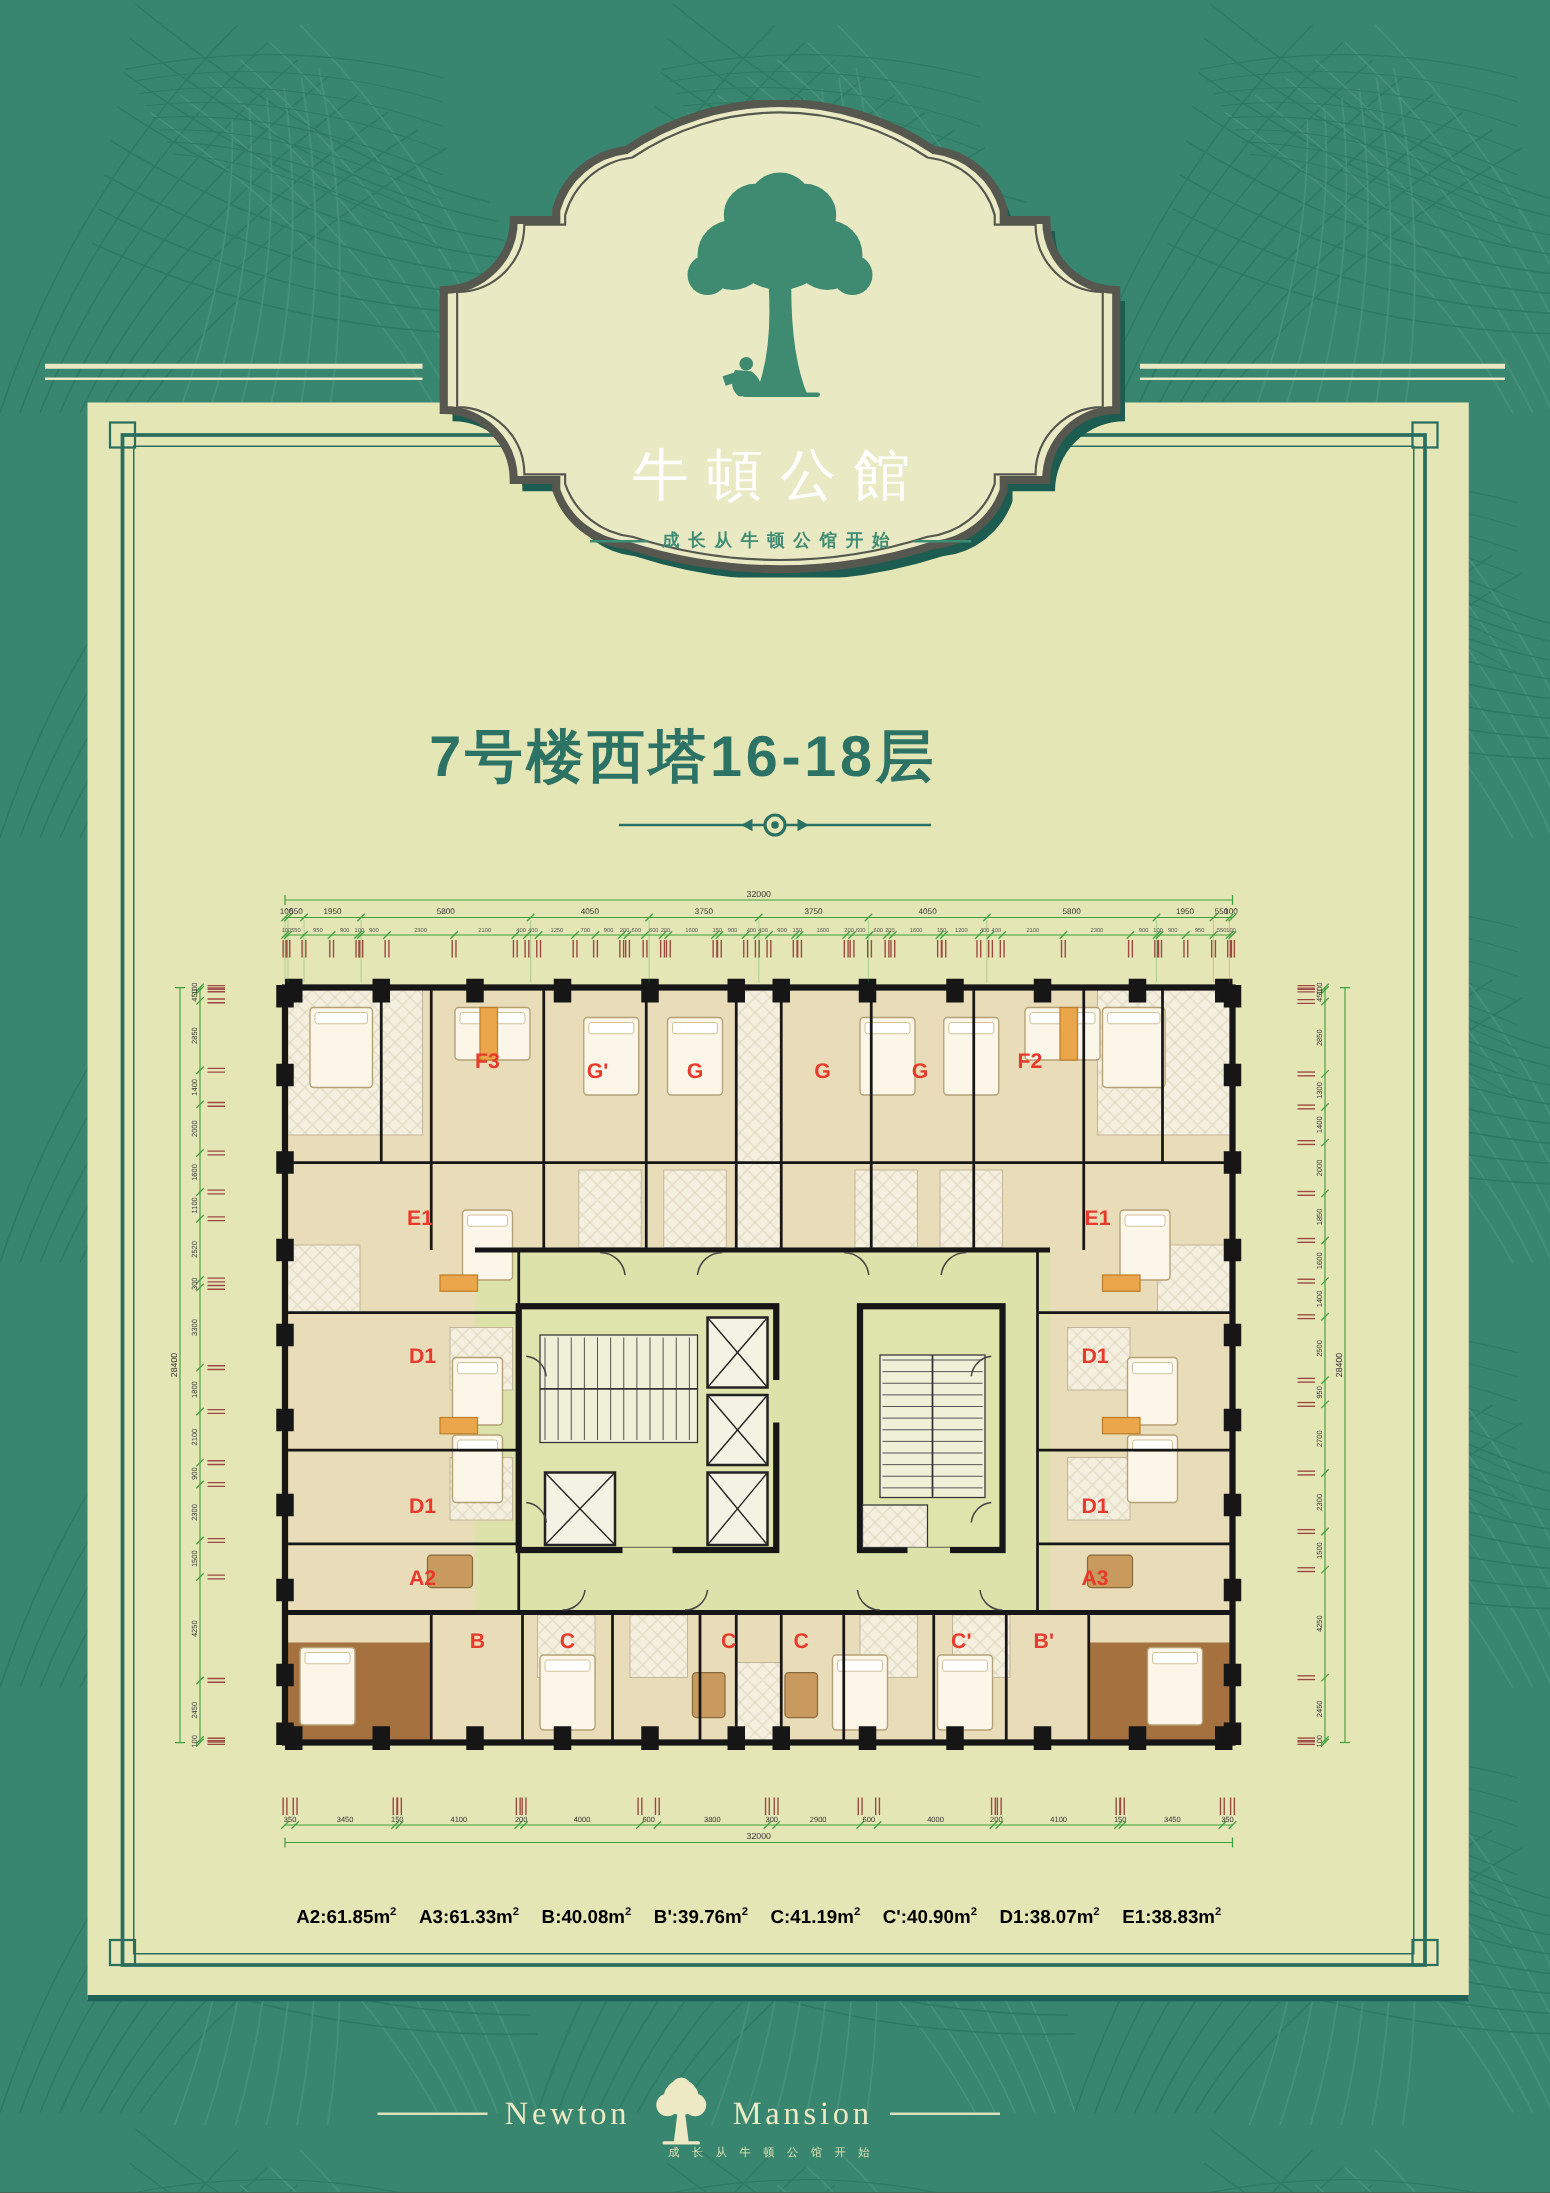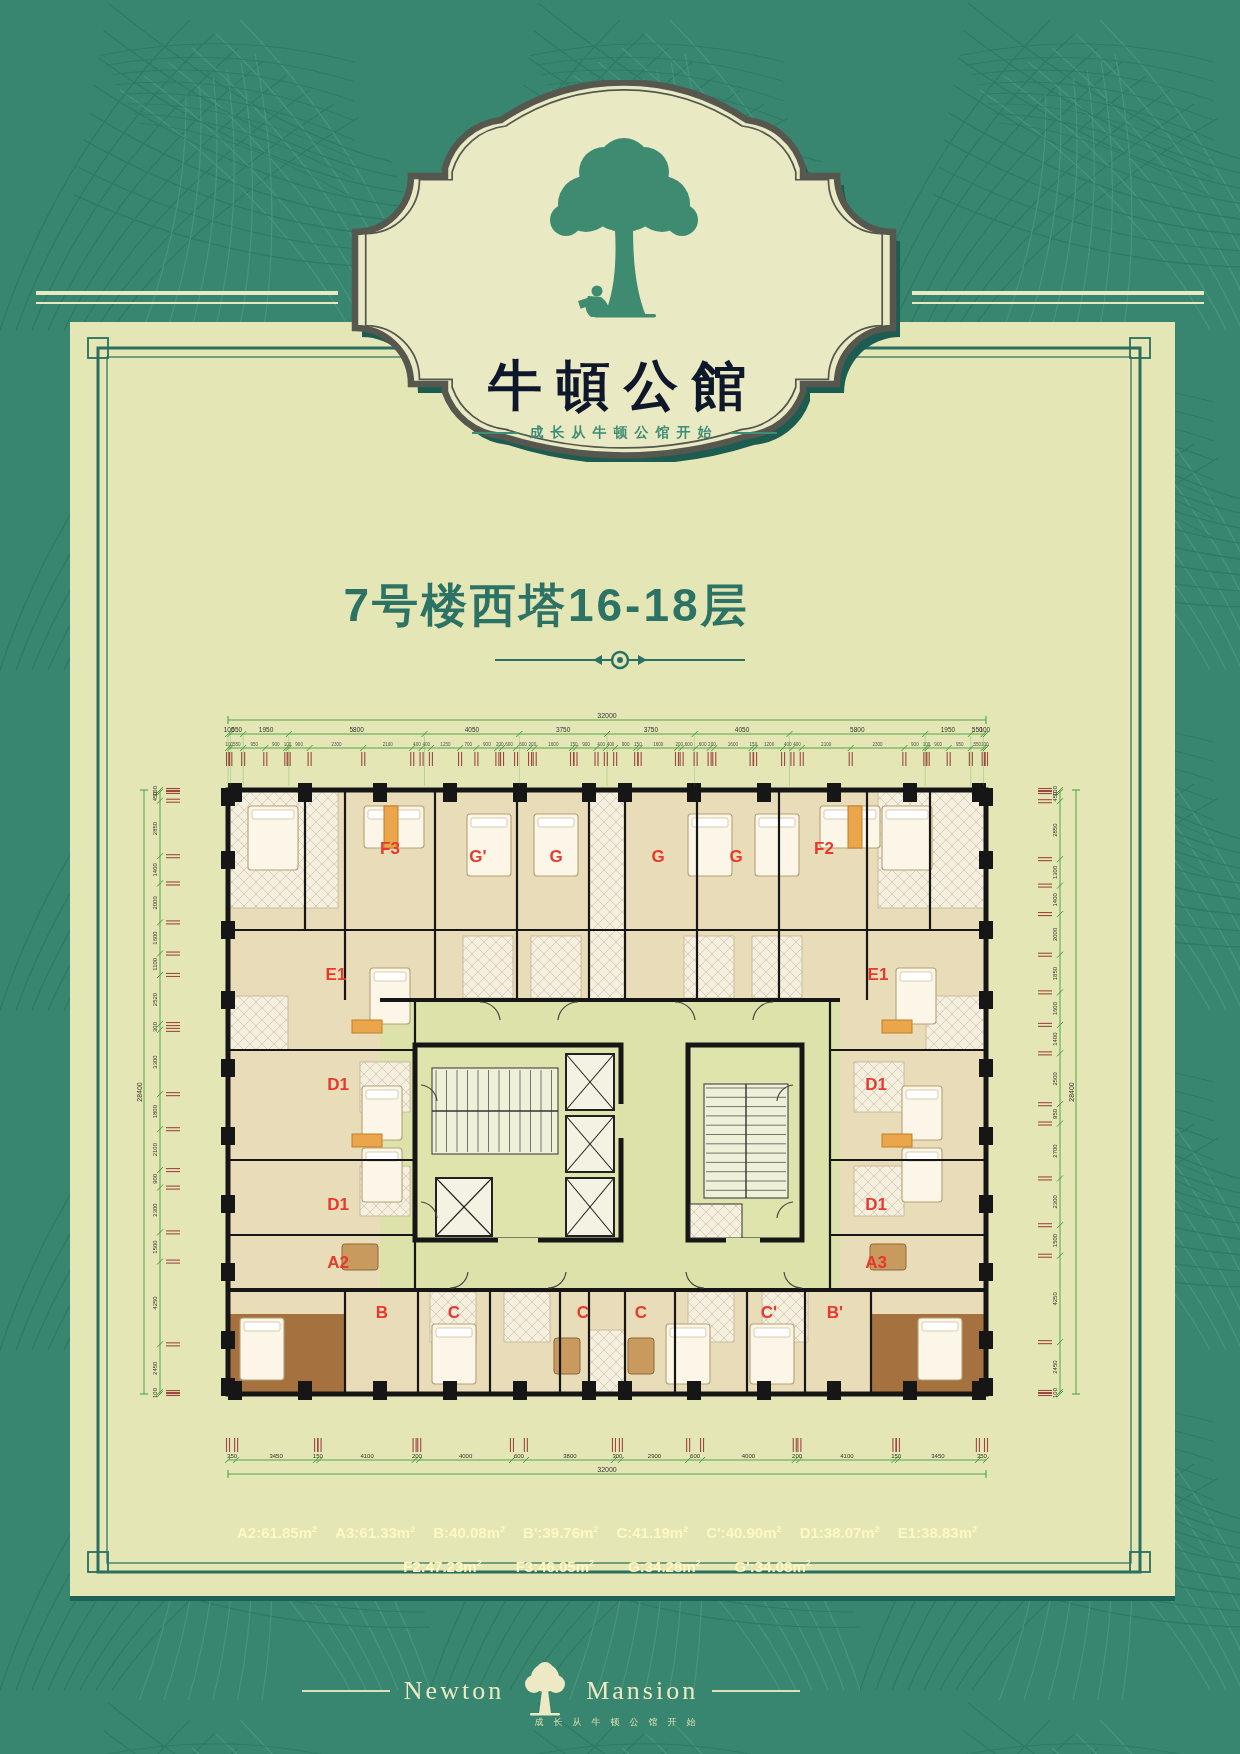--- a/index.html
+++ b/index.html
@@ -6,30 +6,30 @@
   .page{position:relative;width:1240px;height:1754px;margin:0 auto;overflow:hidden;
         background:#38866f;font-family:"Liberation Sans","DejaVu Sans",sans-serif;}
   .page *{box-sizing:border-box;}
   .bg-svg{position:absolute;left:0;top:0;}
   .frame-line{position:absolute;background:#e8e9c2;}
   .panel{position:absolute;left:70px;top:322px;width:1105px;height:1278px;background:#e5e6b5;}
   .panel-border{position:absolute;left:0;top:0;}
   .panel-rule{position:absolute;left:70px;top:1596px;width:1105px;height:5px;background:#1e6156;}
   .badge-wrap{position:absolute;left:333px;top:80px;width:582px;height:382px;}
   .brand{position:absolute;left:333px;top:350px;width:582px;text-align:center;
-         font-size:54px;letter-spacing:14px;color:#0f172a;font-weight:700;}
+         font-size:45px;letter-spacing:14px;color:#ffffff;font-weight:400;}
   .brand-tagline{position:absolute;left:333px;top:424px;width:582px;display:flex;
          align-items:center;justify-content:center;gap:12px;color:#3f8c74;}
   .brand-tagline .txt{font-size:14px;letter-spacing:7px;font-weight:600;}
   .brand-tagline .dash{width:46px;height:2px;background:#3f8c74;}
   .floor-title{position:absolute;left:0;top:575px;width:1093px;text-align:center;
          font-size:46px;font-weight:bold;color:#2d7365;letter-spacing:3px;}
   .title-divider{position:absolute;left:495px;top:648px;}
   .plan-svg{position:absolute;left:130px;top:690px;}
-  .legend{position:absolute;left:237px;top:1524px;width:740px;color:#fef9c3;}
+  .legend{position:absolute;left:237px;top:1524px;width:740px;color:#000000;}
   .leg-row{display:flex;justify-content:space-between;align-items:baseline;font-size:15px;font-weight:bold;}
   .leg-row2{justify-content:center;gap:34px;margin-top:17px;}
   .leg-item sup{font-size:9px;}
   .footer{position:absolute;left:0;top:1660px;width:1102px;display:flex;align-items:center;
           justify-content:center;gap:14px;color:#ece9c4;}
   .footer .fline{width:88px;height:1.5px;background:#ece9c4;opacity:.9;}
   .footer .fword{font-family:"Liberation Serif","DejaVu Serif",serif;font-size:26px;letter-spacing:3px;}
   .footer-tagline{position:absolute;left:0;top:1716px;width:1240px;text-align:center;
           font-size:9px;letter-spacing:10px;color:#dfe0b0;}
 </style>
@@ -822,26 +822,20 @@
       <div class="leg-row">
         <span class="leg-item">A2:61.85m<sup>2</sup></span>
         <span class="leg-item">A3:61.33m<sup>2</sup></span>
         <span class="leg-item">B:40.08m<sup>2</sup></span>
         <span class="leg-item">B':39.76m<sup>2</sup></span>
         <span class="leg-item">C:41.19m<sup>2</sup></span>
         <span class="leg-item">C':40.90m<sup>2</sup></span>
         <span class="leg-item">D1:38.07m<sup>2</sup></span>
         <span class="leg-item">E1:38.83m<sup>2</sup></span>
       </div>
-      <div class="leg-row leg-row2">
-        <span class="leg-item">F2:47.23m<sup>2</sup></span>
-        <span class="leg-item">F3:46.05m<sup>2</sup></span>
-        <span class="leg-item">G:34.28m<sup>2</sup></span>
-        <span class="leg-item">G':34.08m<sup>2</sup></span>
-      </div>
     </div>
 
   <div class="footer">
     <span class="fline"></span>
     <span class="fword">Newton</span>
     <svg width="54" height="62" viewBox="0 0 54 62" fill="#ece9c4">
       <circle cx="27" cy="18" r="14"></circle>
         <circle cx="16" cy="24" r="9"></circle>
         <circle cx="38" cy="24" r="9"></circle>
       <circle cx="27" cy="10" r="8"></circle>

